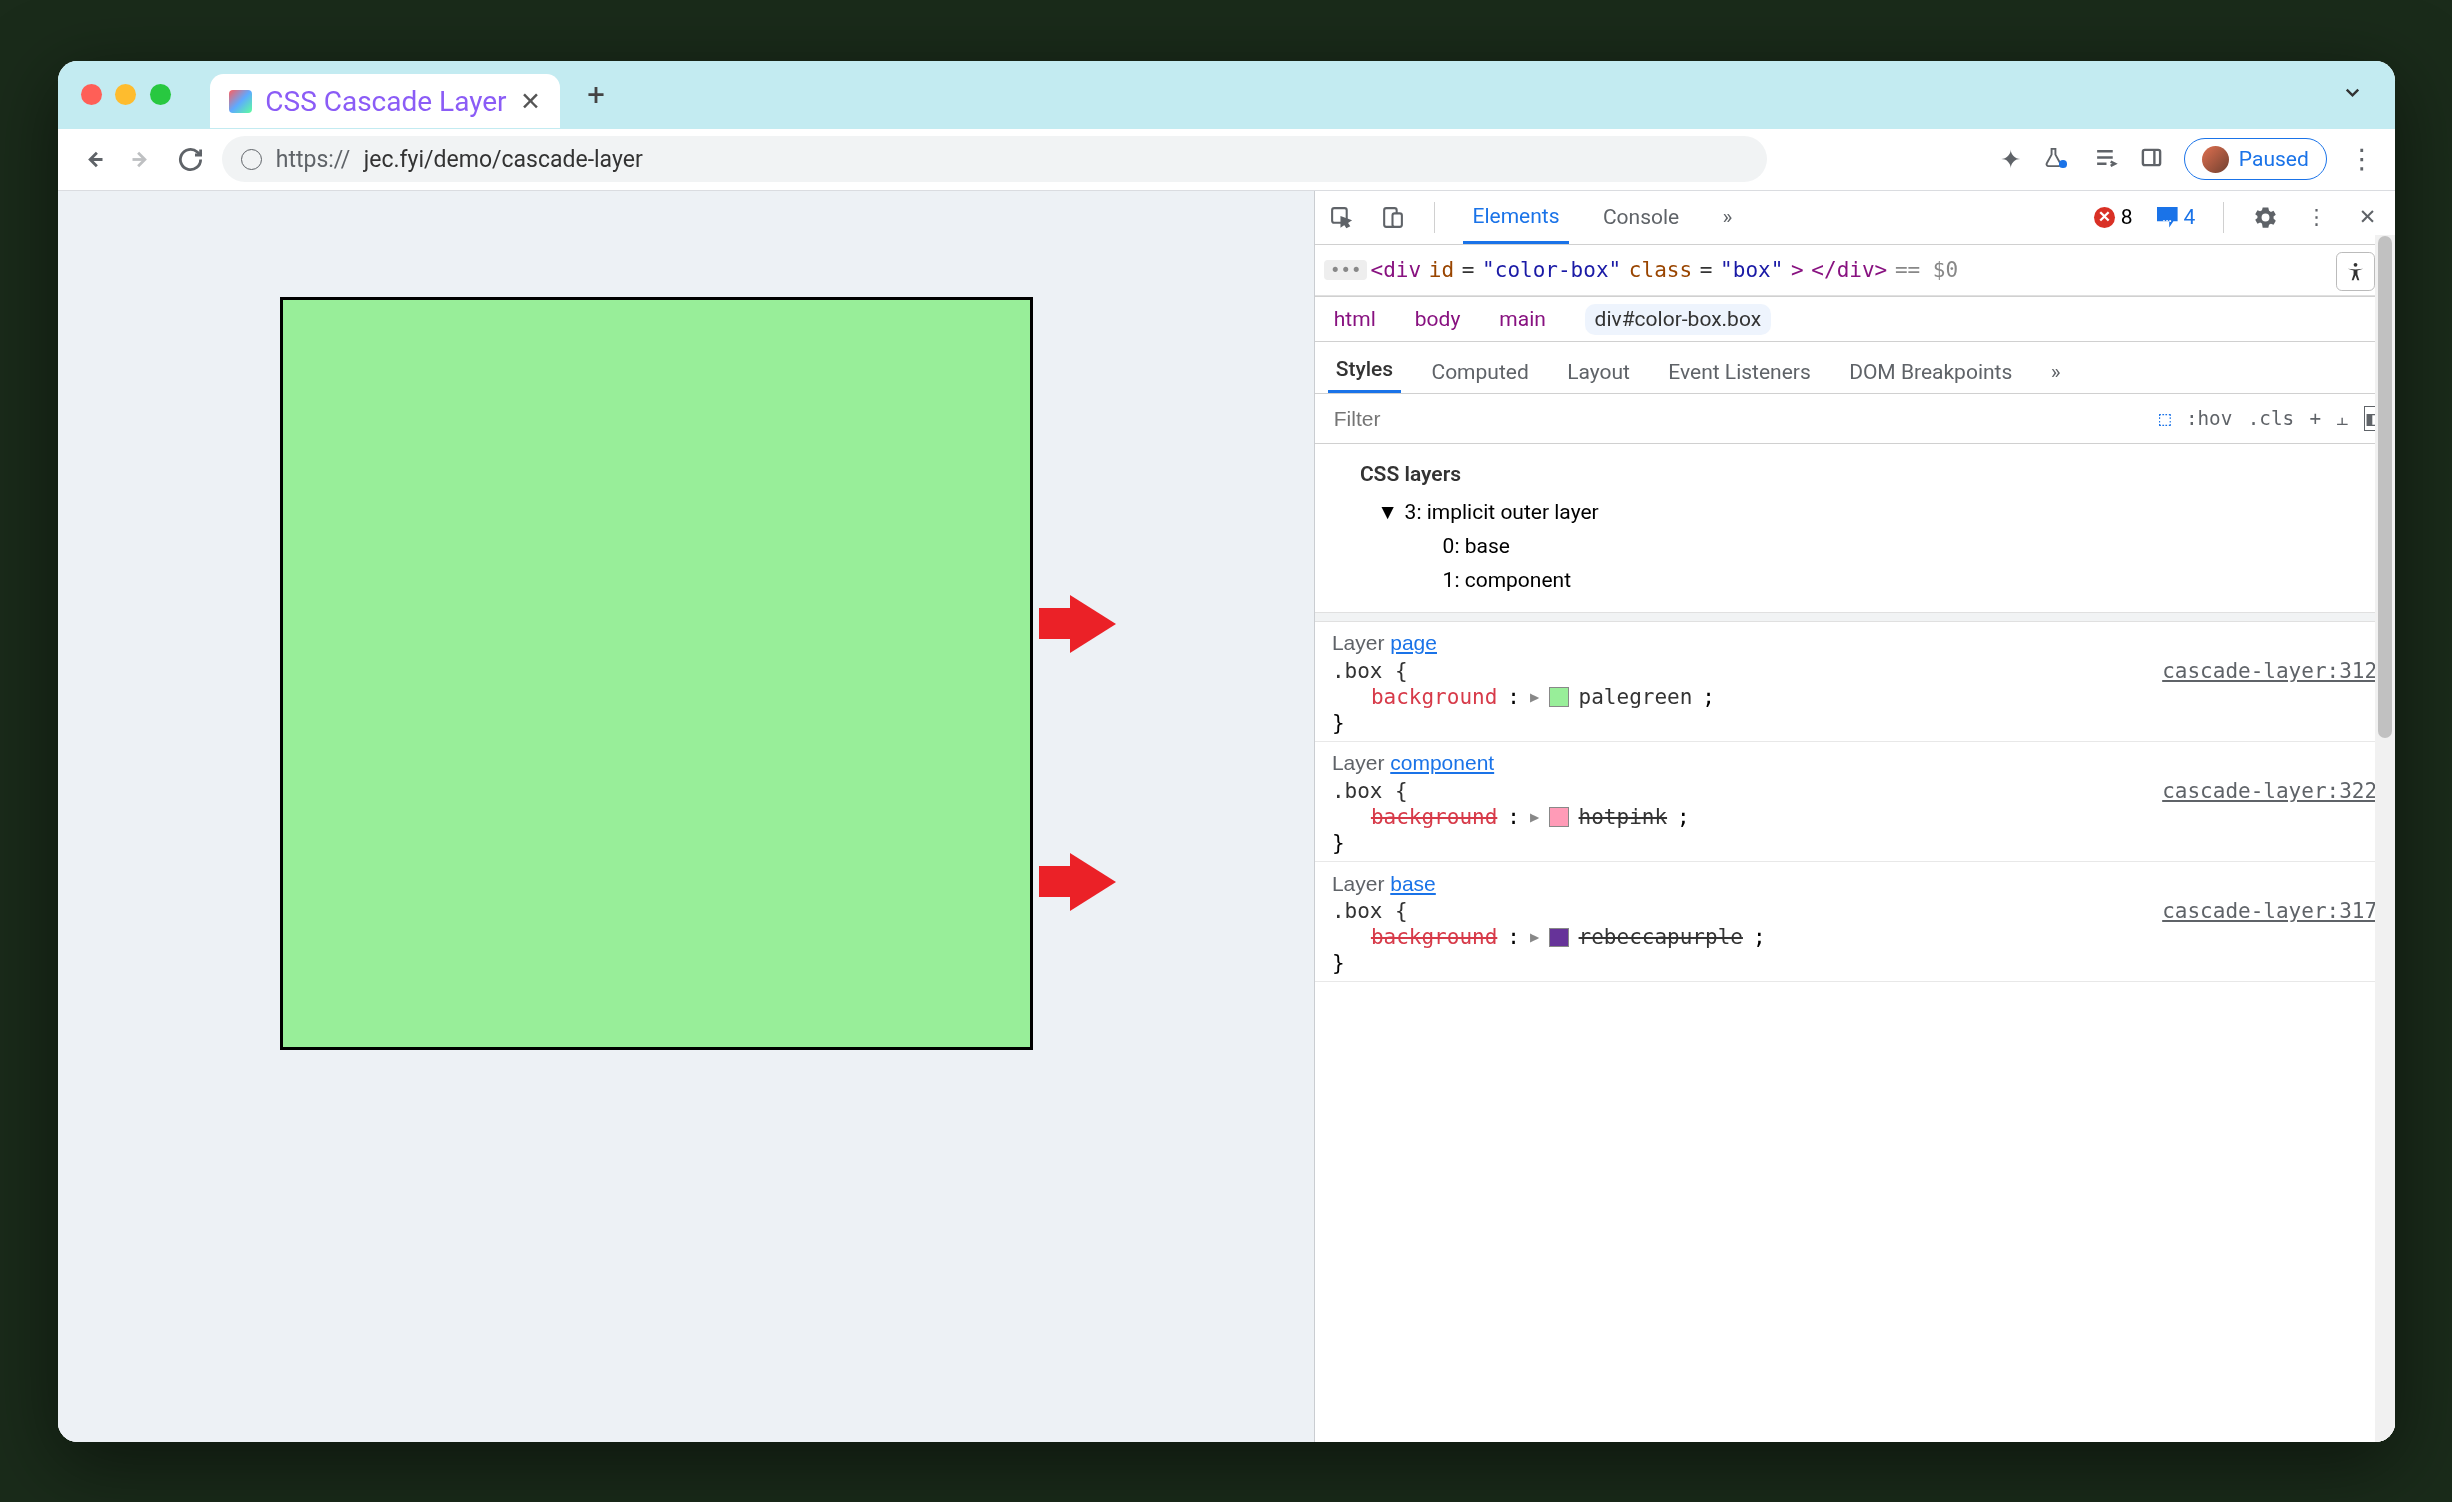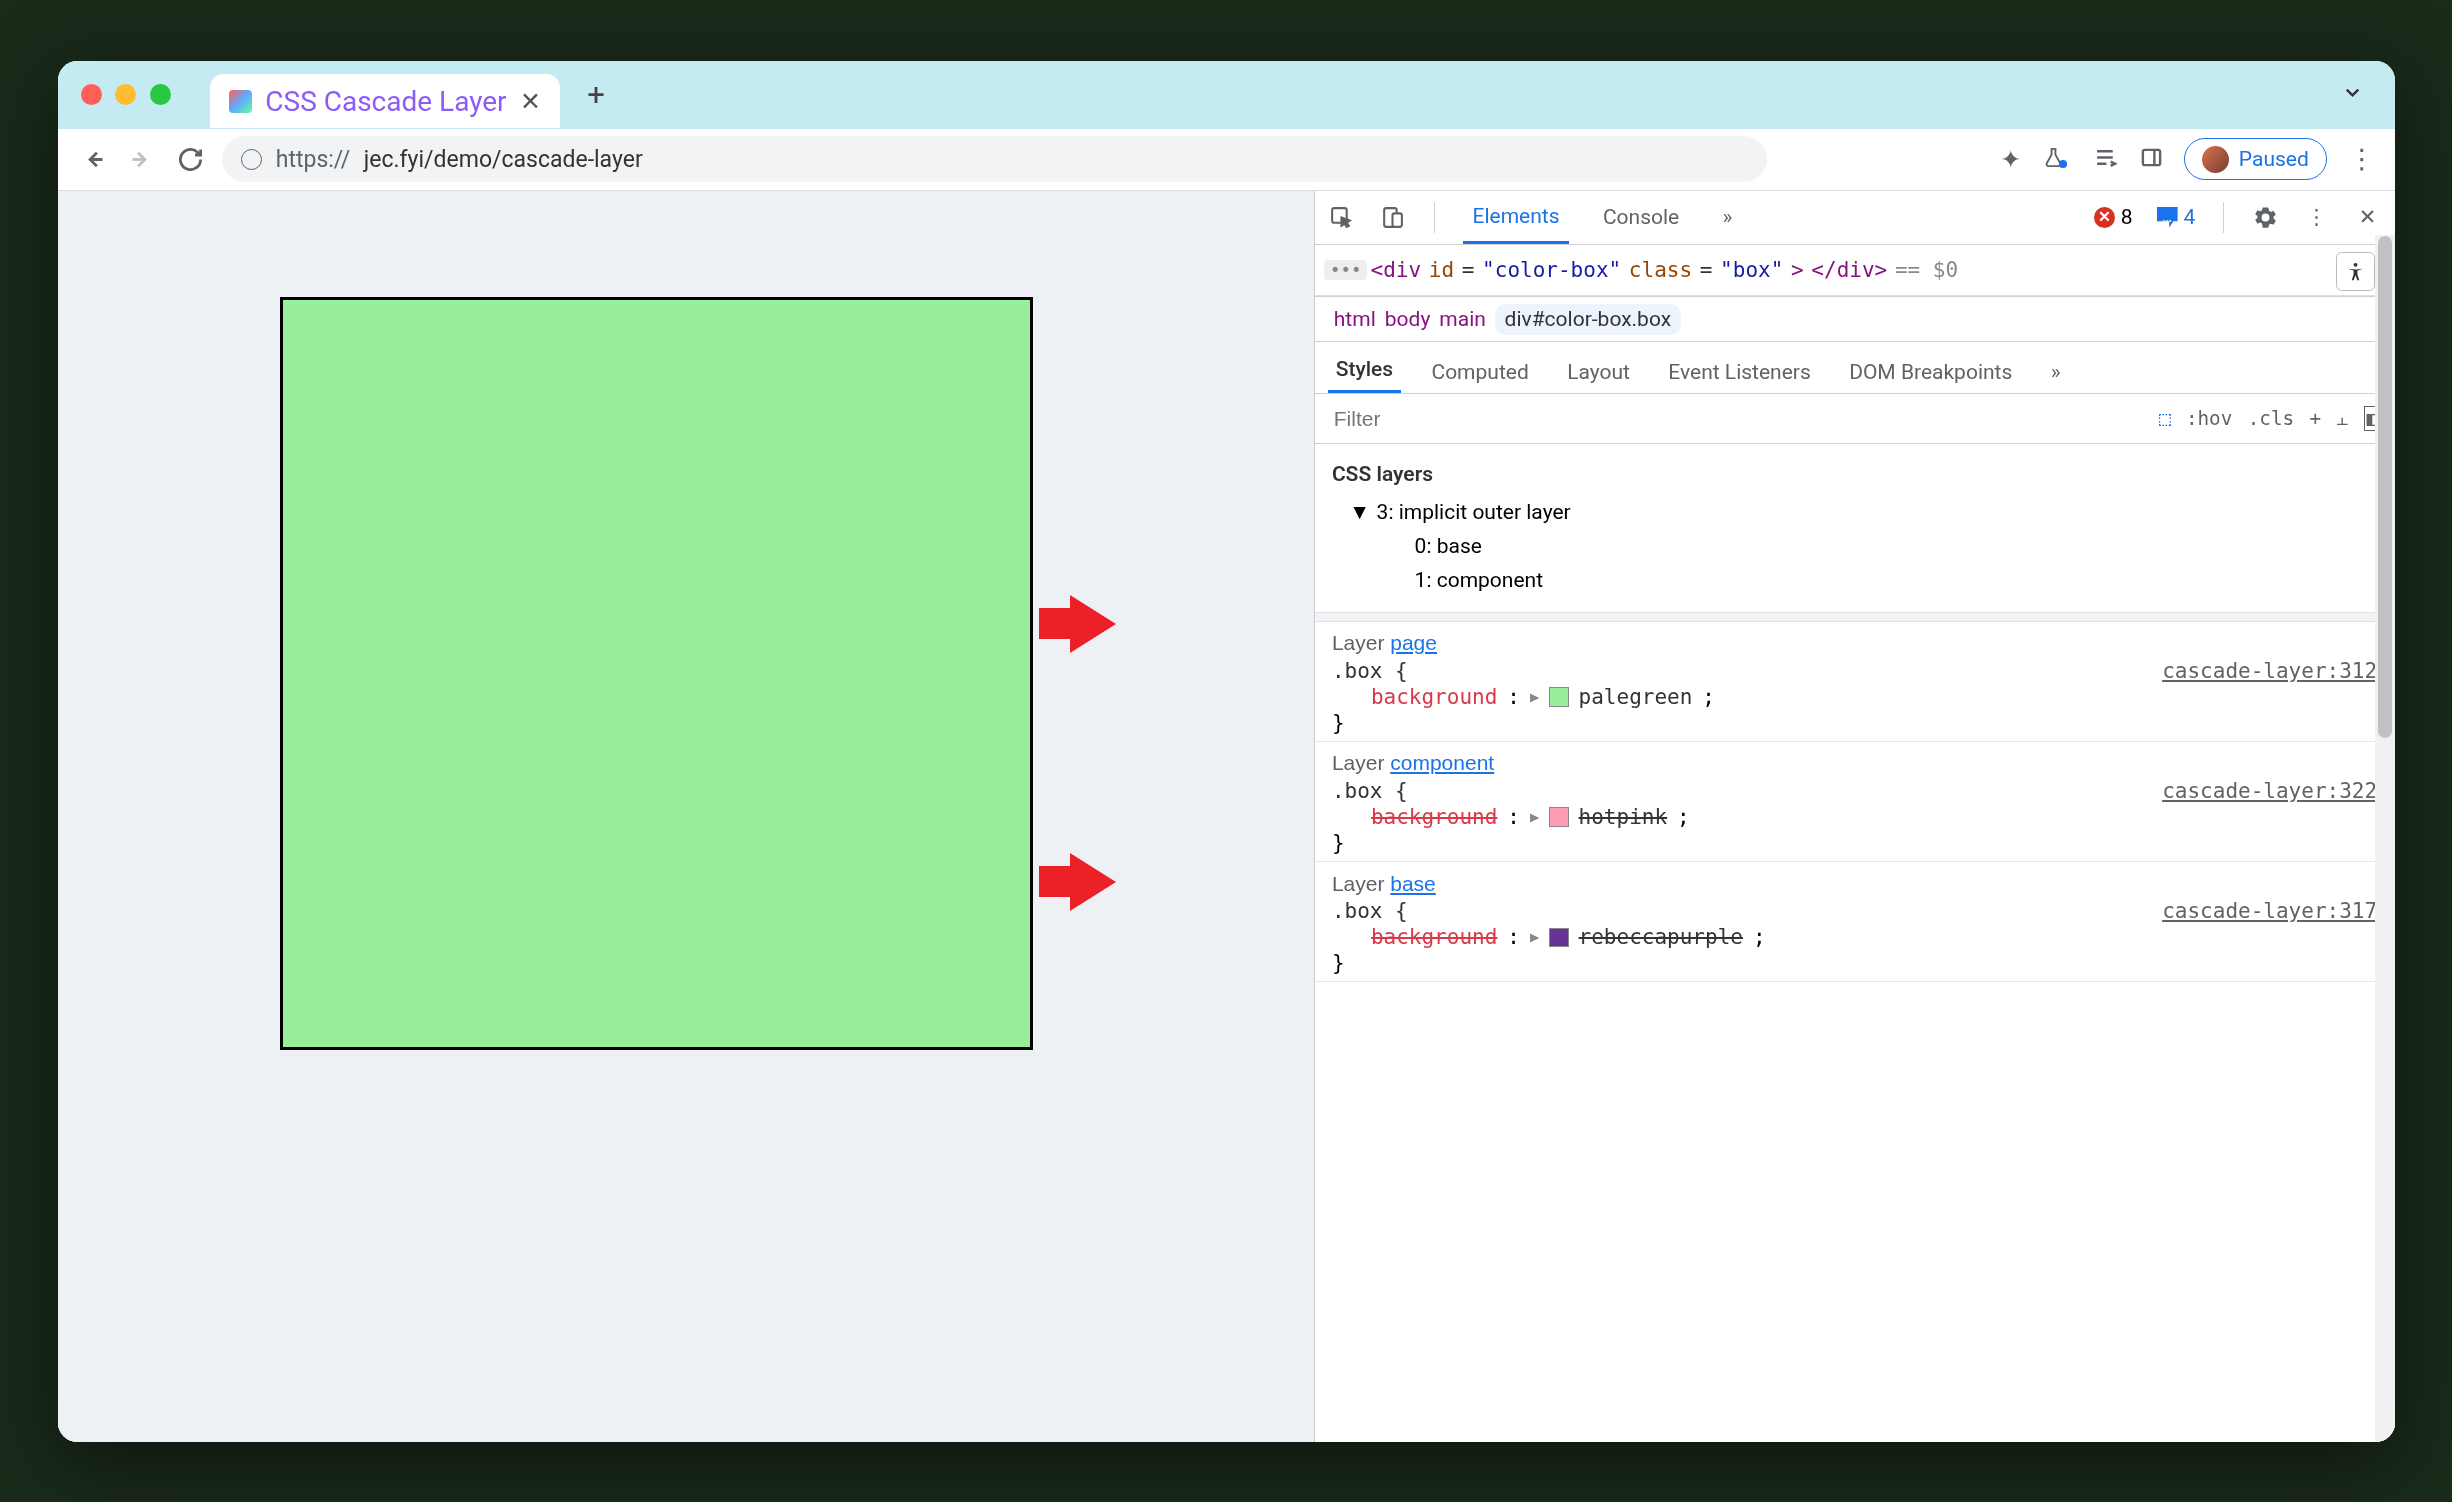--- a/index.html
+++ b/index.html
@@ -164,21 +164,21 @@
 .dom-ellipsis{position:absolute;left:9.7px;color:#888;background:#eee;border-radius:3.9px;padding:0 5.8px;font-size:17.4px;}
 .dom-line .tag{color:#881280;}
 .dom-line .attr-name{color:#994500;}
 .dom-line .attr-val{color:#1a1aa6;}
 .dom-line .equals{color:#333;}
 .dom-line .dollar{color:#888;}
 .a11y-badge{position:absolute;right:19.3px;top:7.7px;width:39px;height:39px;border:1px solid #bbb;border-radius:5.8px;background:#fff;display:flex;align-items:center;justify-content:center;}
 
 .dom-breadcrumb{
   height:46px;border-top:1px solid #d0d0d0;border-bottom:1px solid #d0d0d0;
-  display:flex;align-items:center;padding:0 19.3px;gap:9px;font-size:21px;
+  display:flex;align-items:center;padding:0 19.3px;gap:39px;font-size:21px;
 }
 .dom-breadcrumb span{color:#881280;cursor:pointer;}
 .dom-breadcrumb .sel{background:#eef4fd;padding:3.9px 9.7px;border-radius:10px;color:#333;}
 
 .styles-tabs{height:52px;border-bottom:1px solid #d0d0d0;display:flex;align-items:flex-end;padding:0 13.5px;gap:23px;}
 .styles-tab{padding:0 7.7px 9.7px;color:#5f6368;cursor:pointer;white-space:nowrap;}
 .styles-tab.active{color:#333;border-bottom:3.9px solid #1a73e8;font-weight:500;}
 
 .styles-toolbar{height:50px;border-bottom:1px solid #d0d0d0;display:flex;align-items:center;padding:0 13.5px;gap:15.4px;}
 .styles-filter{flex:1;border:none;height:39px;font-size:21px;color:#999;padding:0 5.8px;outline:none;}
@@ -385,21 +385,21 @@
       <div class="styles-toolbar">
         <input class="styles-filter" placeholder="Filter" style="">
         <span class="st-ico" style="color:#1a73e8;">⬚</span>
         <span class="st-ico">:hov</span>
         <span class="st-ico">.cls</span>
         <span class="st-ico">+</span>
         <span class="st-ico">⫠</span>
         <span class="st-ico" style="border:1px solid #5f6368;padding:0 1.9px;">◧</span>
       </div>
 
-      <div class="layers-section" style="position:relative;">
+      <div class="layers-section" style="position:relative;margin-left:28px;">
         <div class="layers-title">CSS layers</div>
         <div class="layer-tree">
           <div class="layer-row"><span class="caret">▼</span><span>3: implicit outer layer</span></div>
           <div class="layer-row child">0: base</div>
           <div class="layer-row child">1: component</div>
         </div>
       </div>
       <div class="hr"></div>
 
       <div class="rule-block">

